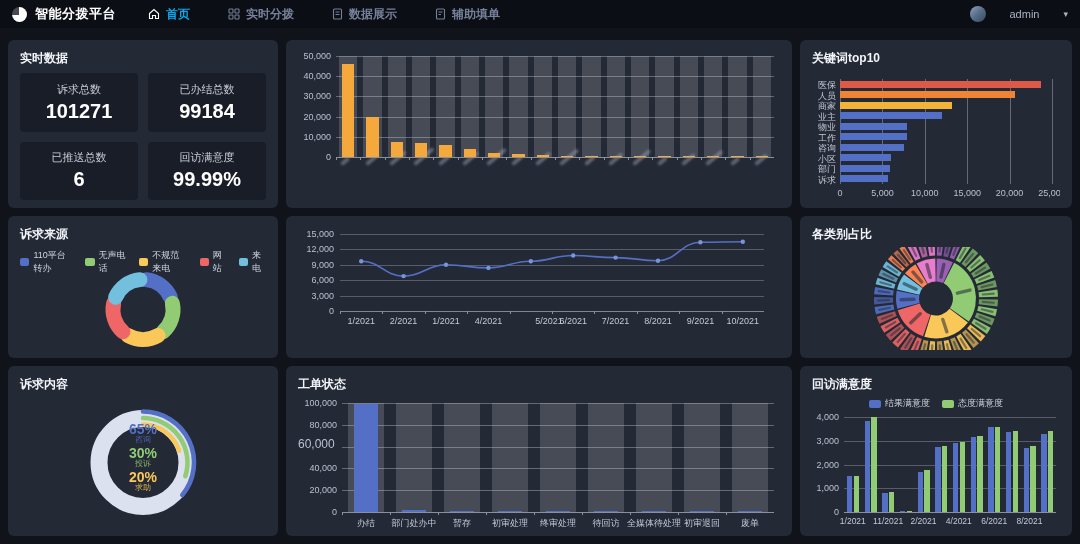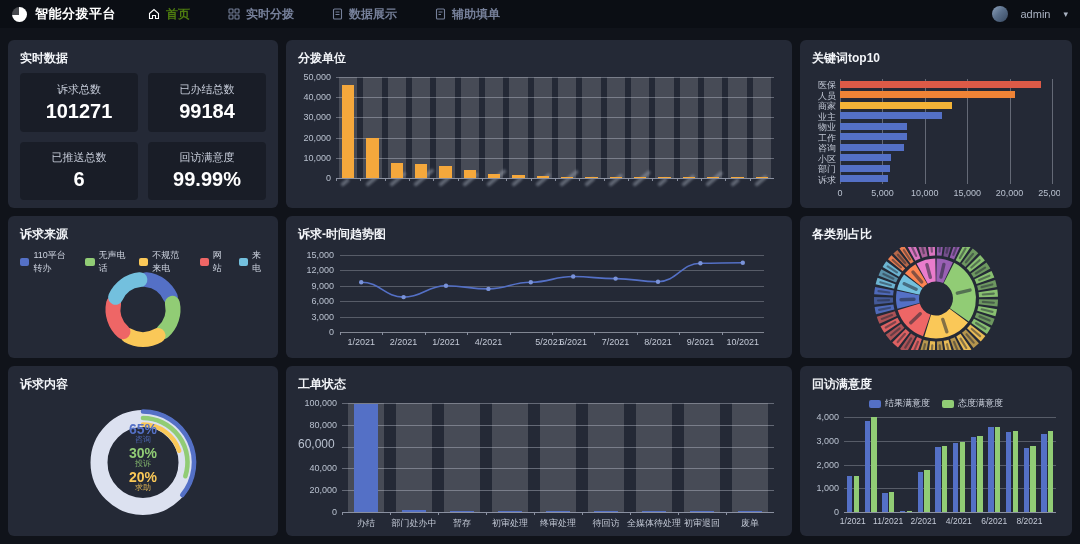--- a/index.html
+++ b/index.html
@@ -8,23 +8,23 @@
 
   
   .topbar { height:28px; background:#0b0e14; display:flex; align-items:center; padding:0 12px; }
   .logo { width:15px; height:15px; border-radius:50%;
           background:conic-gradient(#ffffff 0deg 268deg, rgba(255,255,255,.25) 268deg 360deg);
           margin-right:8px; }
   .brand { font-size:13px; font-weight:bold; color:#fff; letter-spacing:.5px; }
   .nav { display:flex; align-items:center; margin-left:32px; gap:38px; }
   .nav-item { display:flex; align-items:center; gap:6px; font-size:12px; font-weight:bold;
               color:#76809a; cursor:pointer; text-decoration:none; }
-  .nav-item.active { color:#4d7c0f; }
+  .nav-item.active { color:#0ea5e9; }
   .nav-item svg { display:block; }
-  .userbox { margin-left:auto; display:flex; align-items:center; gap:13px; cursor:pointer; }
+  .userbox { margin-left:auto; display:flex; align-items:center; gap:24px; cursor:pointer; }
   .avatar { width:16px; height:16px; border-radius:50%;
             background:linear-gradient(135deg,#8fa3bd 0%,#5b708c 45%,#37485f 100%); }
   .username { font-size:11px; color:#aab2c2; }
   .chev { color:#aab2c2; font-size:9px; }
 
   
   .grid { display:grid; grid-template-columns:270px 506px 272px; grid-template-rows:168px 142px 170px;
           gap:8px; padding:12px 8px 8px 8px; }
   .panel { background:#242936; border-radius:6px; padding:10px 12px 8px 12px;
            display:flex; flex-direction:column; overflow:hidden; }
@@ -111,21 +111,20 @@
         <div class="card-value">6</div>
       </div>
       <div class="card">
         <div class="card-label">回访满意度</div>
         <div class="card-value">99.99%</div>
       </div>
     </div>
   </section>
 
   <section class="panel">
-    <h2 class="ptitle">分拨单位</h2>
     <div class="chart" id="chart-dispatch">
         <div style="position: absolute; left: 40.92px; top: 6px; width: 18.4933px; height: 101px; background: rgba(255, 255, 255, 0.16); z-index: 1;"></div>
         <div style="position: absolute; left: 65.2533px; top: 6px; width: 18.4933px; height: 101px; background: rgba(255, 255, 255, 0.16); z-index: 1;"></div>
         <div style="position: absolute; left: 89.5867px; top: 6px; width: 18.4933px; height: 101px; background: rgba(255, 255, 255, 0.16); z-index: 1;"></div>
         <div style="position: absolute; left: 113.92px; top: 6px; width: 18.4933px; height: 101px; background: rgba(255, 255, 255, 0.16); z-index: 1;"></div>
         <div style="position: absolute; left: 138.253px; top: 6px; width: 18.4933px; height: 101px; background: rgba(255, 255, 255, 0.16); z-index: 1;"></div>
         <div style="position: absolute; left: 162.587px; top: 6px; width: 18.4933px; height: 101px; background: rgba(255, 255, 255, 0.16); z-index: 1;"></div>
         <div style="position: absolute; left: 186.92px; top: 6px; width: 18.4933px; height: 101px; background: rgba(255, 255, 255, 0.16); z-index: 1;"></div>
         <div style="position: absolute; left: 211.253px; top: 6px; width: 18.4933px; height: 101px; background: rgba(255, 255, 255, 0.16); z-index: 1;"></div>
         <div style="position: absolute; left: 235.587px; top: 6px; width: 18.4933px; height: 101px; background: rgba(255, 255, 255, 0.16); z-index: 1;"></div>
@@ -275,21 +274,20 @@
           <path d="M126.13585389802961,18.6643431389518A30,30 0 0 1 150.40636372927804,36.297900707725994" stroke="#5470c6" stroke-width="15" fill="none" stroke-linecap="round"></path>
           <path d="M152.34442802201417,42.26264927546722A30,30 0 0 1 143.07391819076574,70.79434476432183" stroke="#91cc75" stroke-width="15" fill="none" stroke-linecap="round"></path>
           <path d="M138,74.48076211353316A30,30 0 0 1 108,74.48076211353316" stroke="#fac858" stroke-width="15" fill="none" stroke-linecap="round"></path>
           <path d="M102.92608180923426,70.79434476432183A30,30 0 0 1 93.65557197798583,42.262649275467226" stroke="#ee6666" stroke-width="15" fill="none" stroke-linecap="round"></path>
           <path d="M95.59363627072196,36.29790070772601A30,30 0 0 1 119.8641461019704,18.664343138951796" stroke="#73c0de" stroke-width="15" fill="none" stroke-linecap="round"></path>
         </svg>
       </div>
   </section>
 
   <section class="panel">
-    <h2 class="ptitle">诉求-时间趋势图</h2>
     <div class="chart" id="chart-trend">
         <div style="position: absolute; left: 42px; top: 85px; width: 424px; height: 1px; background: rgba(205, 211, 223, 0.55);"></div>
         <div style="position: absolute; left: 0px; top: 80px; width: 36px; text-align: right; font-size: 9px; color: rgb(185, 193, 207);">0</div>
         <div style="position: absolute; left: 42px; top: 69.6px; width: 424px; height: 1px; background: rgba(205, 211, 223, 0.3);"></div>
         <div style="position: absolute; left: 0px; top: 64.6px; width: 36px; text-align: right; font-size: 9px; color: rgb(185, 193, 207);">3,000</div>
         <div style="position: absolute; left: 42px; top: 54.2px; width: 424px; height: 1px; background: rgba(205, 211, 223, 0.3);"></div>
         <div style="position: absolute; left: 0px; top: 49.2px; width: 36px; text-align: right; font-size: 9px; color: rgb(185, 193, 207);">6,000</div>
         <div style="position: absolute; left: 42px; top: 38.8px; width: 424px; height: 1px; background: rgba(205, 211, 223, 0.3);"></div>
         <div style="position: absolute; left: 0px; top: 33.8px; width: 36px; text-align: right; font-size: 9px; color: rgb(185, 193, 207);">9,000</div>
         <div style="position: absolute; left: 42px; top: 23.4px; width: 424px; height: 1px; background: rgba(205, 211, 223, 0.3);"></div>

